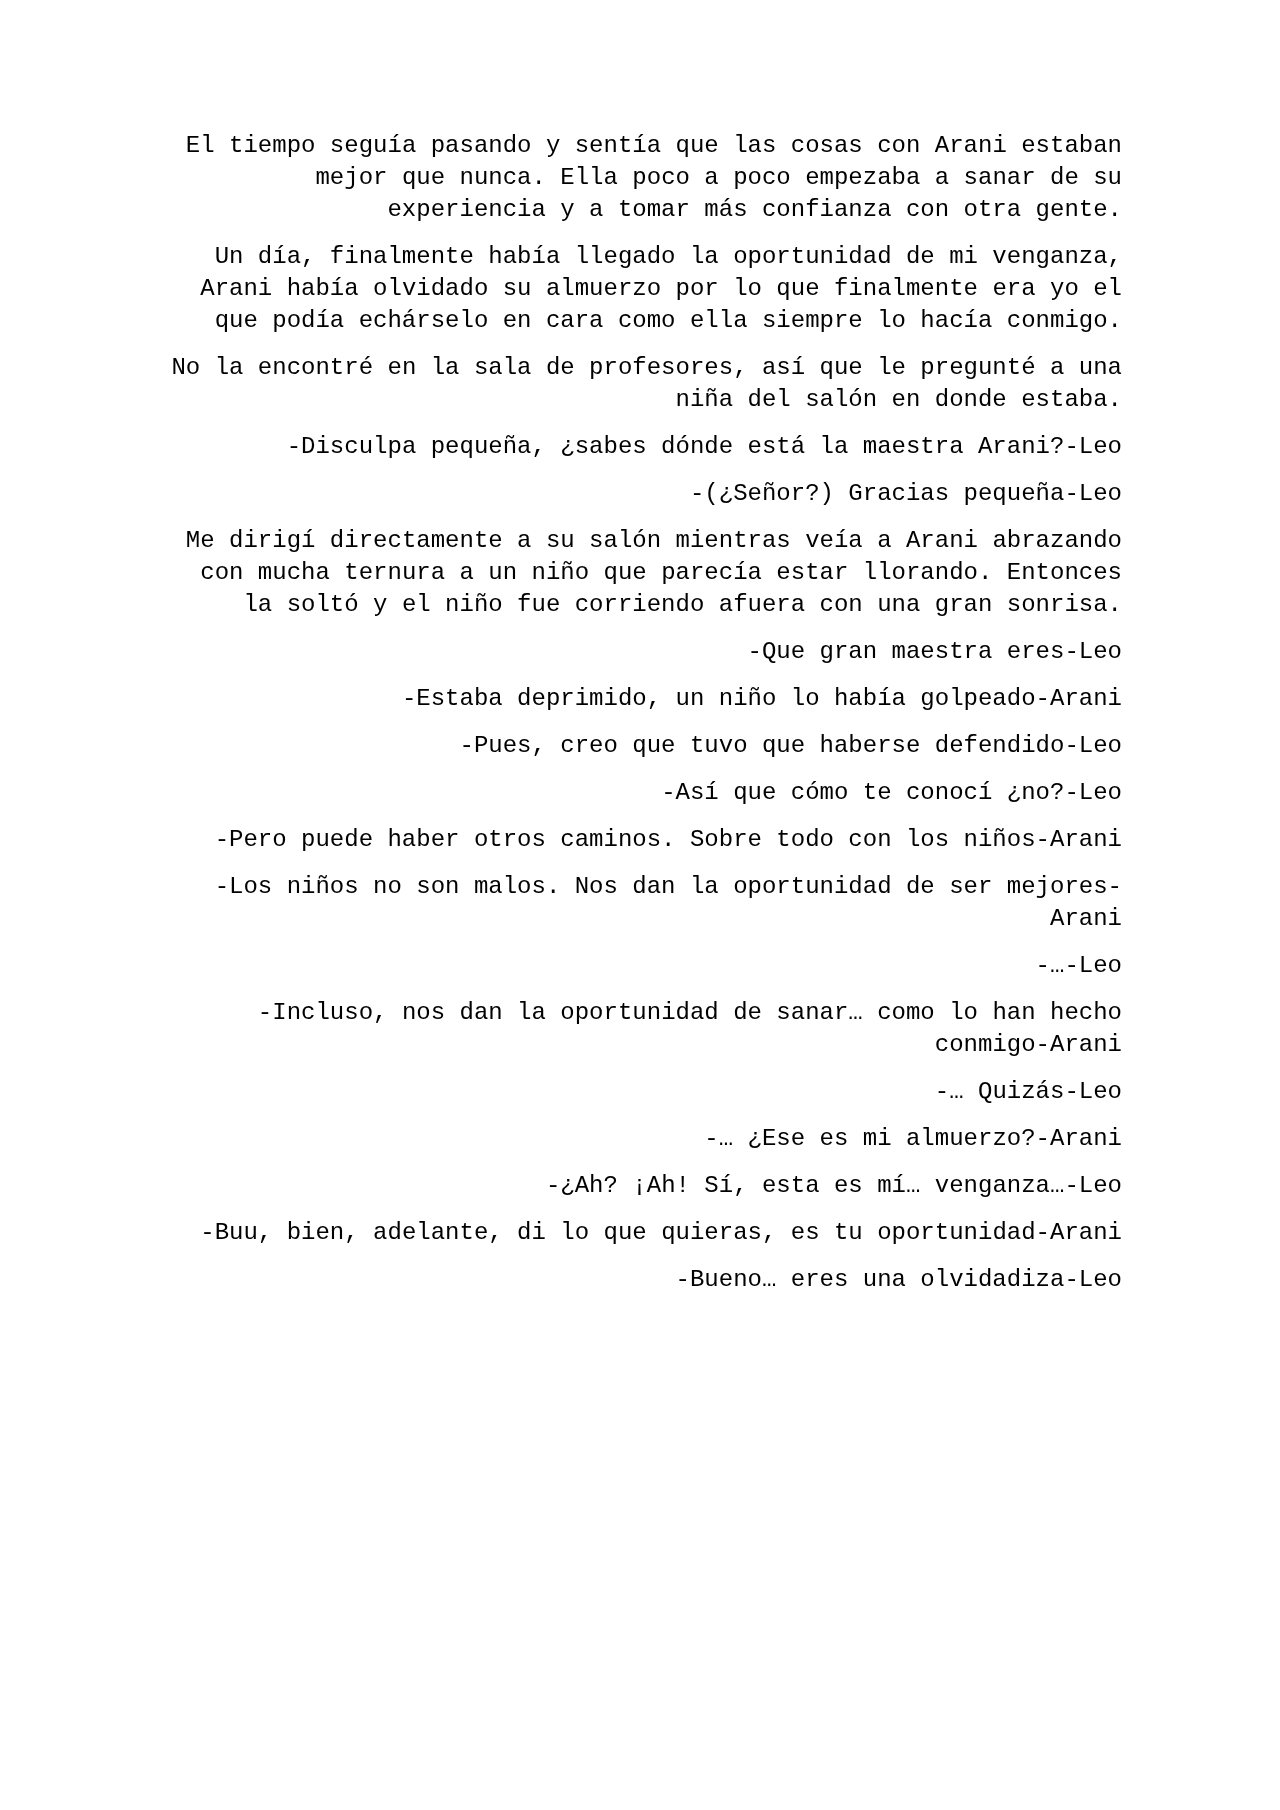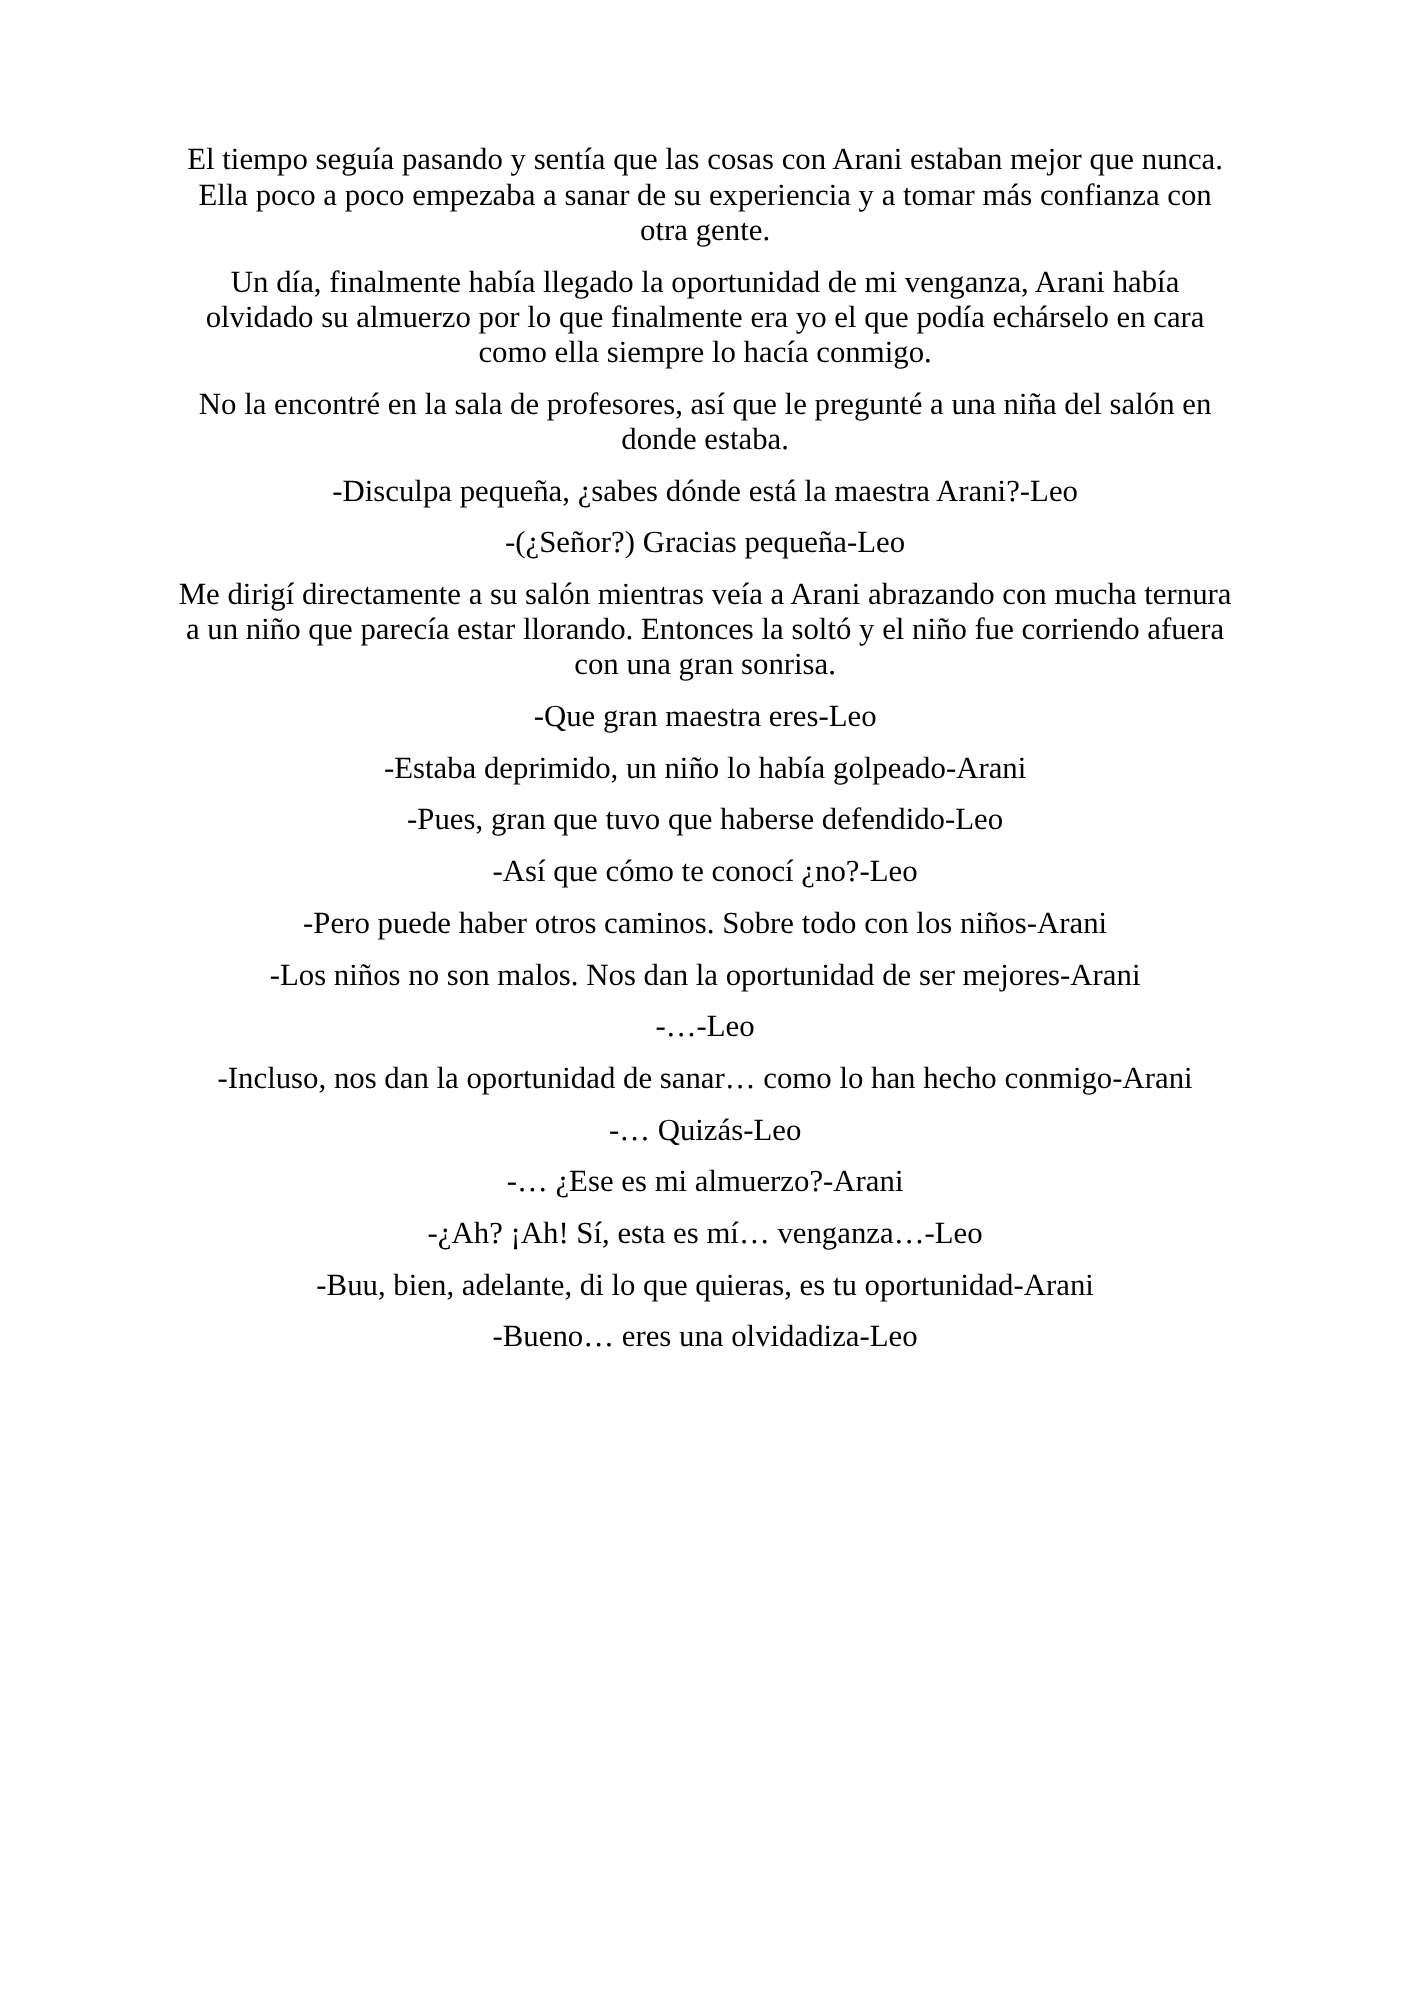--- a/index.html
+++ b/index.html
@@ -19,45 +19,45 @@
     top: 0;
     width: 1280px;
     height: 1810px;
     background: #ffffff;
   }
   .text-column {
     position: absolute;
     left: 160px;
     top: 130px;
     width: 962px;
-    font-family: Liberation Serif, serif;
-    font-size: 28px;
+    font-family: Liberation Mono, monospace;
+    font-size: 24px;
     line-height: 32px;
     color: #000000;
-    text-align: center;
+    text-align: right;
   }
   .text-column p {
     margin: 0 0 15px 0;
     padding: 0;
   }
 </style>
 </head>
 <body>
 
 <div class="page">
   <div class="text-column">
     <p>El tiempo seguía pasando y sentía que las cosas con Arani estaban mejor que nunca. Ella poco a poco empezaba a sanar de su experiencia y a tomar más confianza con otra gente.</p>
     <p>Un día, finalmente había llegado la oportunidad de mi venganza, Arani había olvidado su almuerzo por lo que finalmente era yo el que podía echárselo en cara como ella siempre lo hacía conmigo.</p>
     <p>No la encontré en la sala de profesores, así que le pregunté a una niña del salón en donde estaba.</p>
     <p>-Disculpa pequeña, ¿sabes dónde está la maestra Arani?-Leo</p>
     <p>-(¿Señor?) Gracias pequeña-Leo</p>
     <p>Me dirigí directamente a su salón mientras veía a Arani abrazando con mucha ternura a un niño que parecía estar llorando. Entonces la soltó y el niño fue corriendo afuera con una gran sonrisa.</p>
     <p>-Que gran maestra eres-Leo</p>
     <p>-Estaba deprimido, un niño lo había golpeado-Arani</p>
-    <p>-Pues, gran que tuvo que haberse defendido-Leo</p>
+    <p>-Pues, creo que tuvo que haberse defendido-Leo</p>
     <p>-Así que cómo te conocí ¿no?-Leo</p>
     <p>-Pero puede haber otros caminos. Sobre todo con los niños-Arani</p>
     <p>-Los niños no son malos. Nos dan la oportunidad de ser mejores-Arani</p>
     <p>-…-Leo</p>
     <p>-Incluso, nos dan la oportunidad de sanar… como lo han hecho conmigo-Arani</p>
     <p>-… Quizás-Leo</p>
     <p>-… ¿Ese es mi almuerzo?-Arani</p>
     <p>-¿Ah? ¡Ah! Sí, esta es mí… venganza…-Leo</p>
     <p>-Buu, bien, adelante, di lo que quieras, es tu oportunidad-Arani</p>
     <p>-Bueno… eres una olvidadiza-Leo</p>

